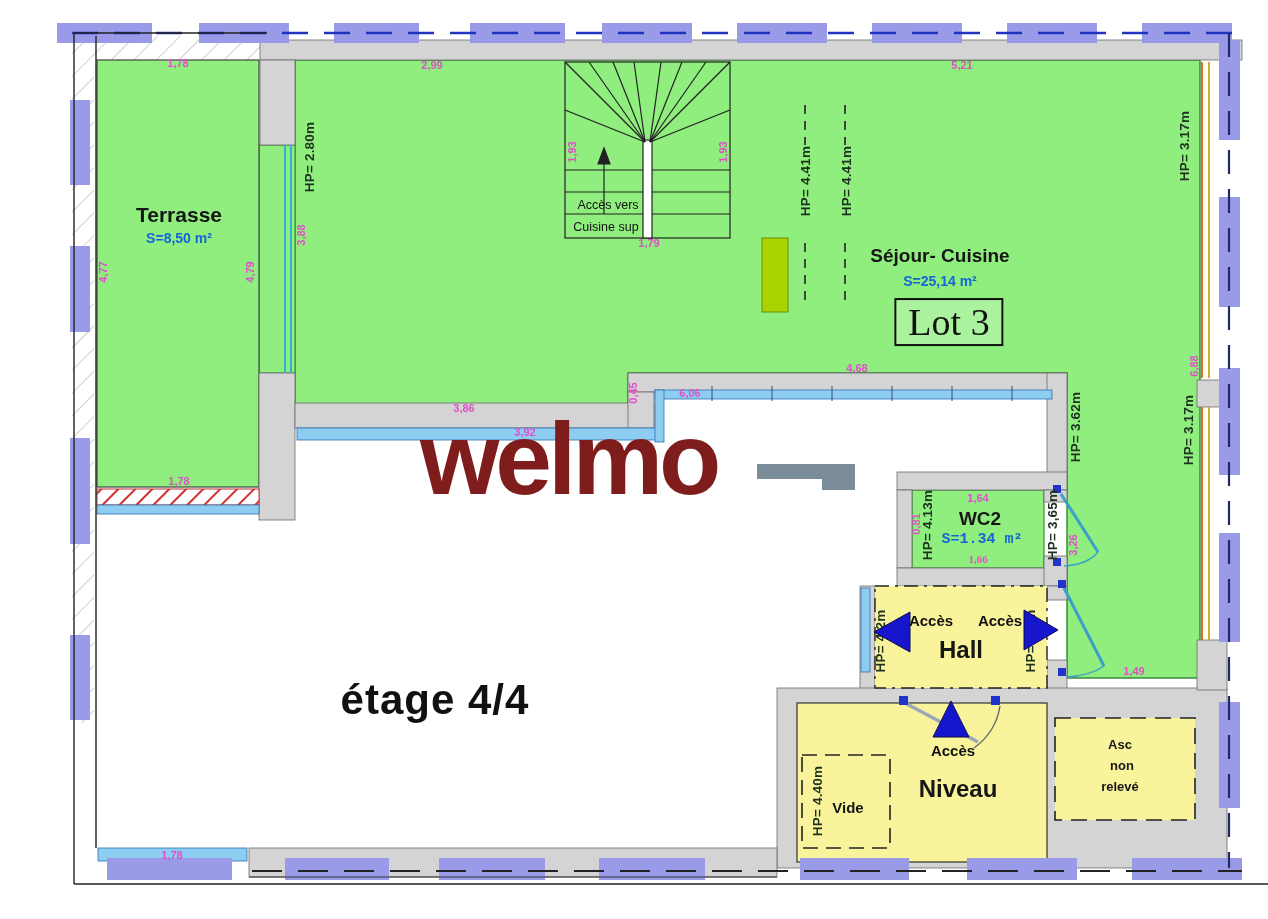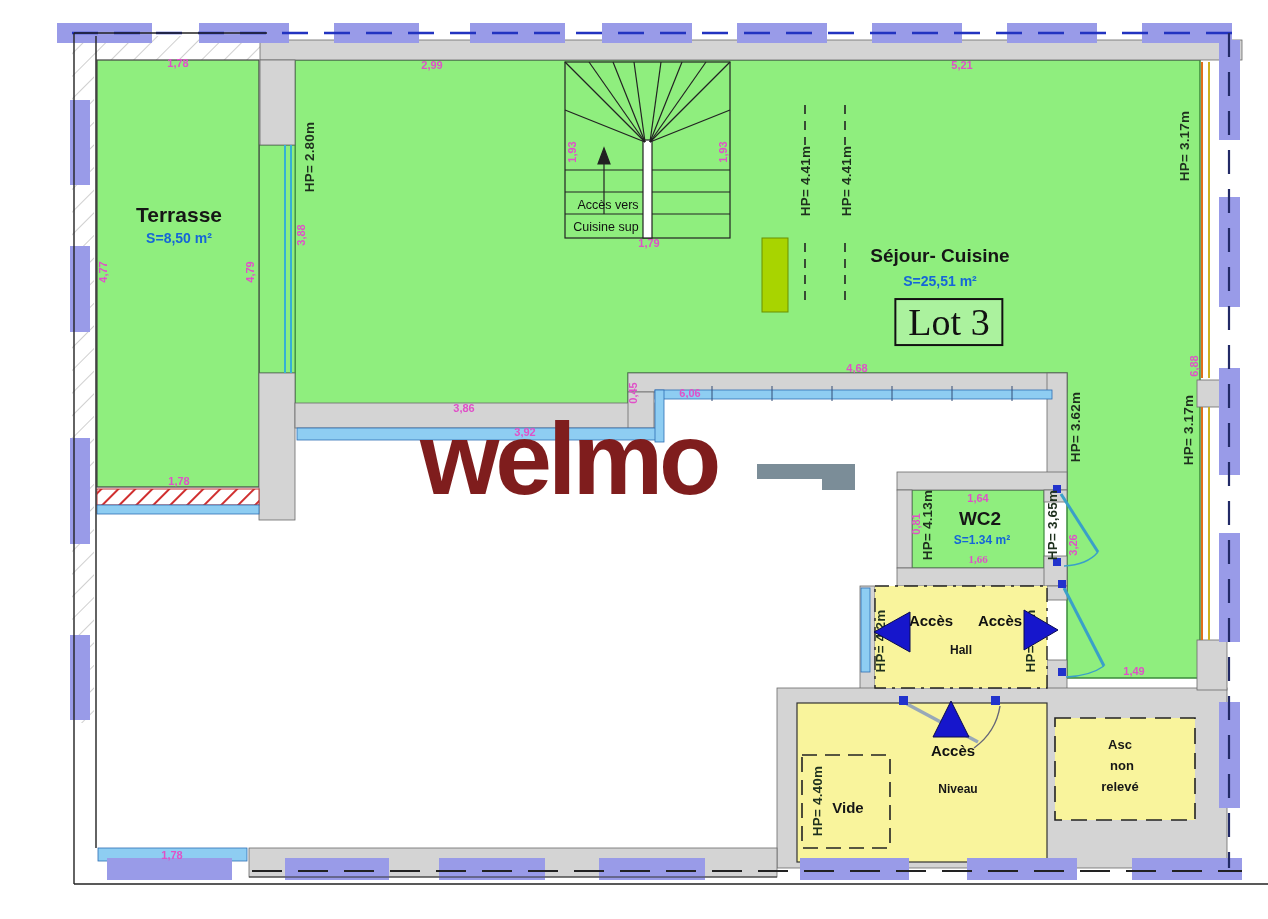--- a/index.html
+++ b/index.html
@@ -4,24 +4,24 @@
 <style>
   html,body{margin:0;padding:0;background:#fff;}
   #plan{position:relative;width:1268px;height:919px;background:#fff;overflow:hidden;
         font-family:"Liberation Sans",sans-serif;margin-left:12px;}
   svg{position:absolute;left:0;top:0;}
   #labels{position:absolute;left:0;top:0;width:100%;height:100%;}
   .lbl{position:absolute;white-space:nowrap;transform:translate(-50%,-50%);line-height:1.05;}
   .vert{transform:translate(-50%,-50%) rotate(-90deg);}
   .dim{font-size:11px;color:#e050c8;font-weight:bold;}
   .hp{font-size:13.5px;color:#1e301e;font-weight:bold;letter-spacing:.2px;}
-  .room-name{font-size:12px;color:#161616;font-weight:bold;}
+  .room-name{font-size:24px;color:#161616;font-weight:bold;}
   .room-name.small{font-size:15px;}
   .area{font-size:14px;color:#1565d8;font-weight:bold;}
-  .area.small{font-size:12px;}
+  .area.small{font-size:15px;font-family:Liberation Mono, monospace;}
   .acces{font-size:15px;color:#111;font-weight:bold;}
   .stairs-txt{font-size:12.5px;color:#111;}
   .floor{font-size:42px;color:#111;font-weight:bold;letter-spacing:1px;}
   .watermark{font-size:102px;color:#7f1d1d;font-weight:bold;letter-spacing:-4px;
              transform:none;line-height:1;text-align:center;}
   .lot-badge{border:2px solid #111;padding:1px 12px;background:rgba(255,255,255,.25);
              font-family:"Liberation Serif",serif;font-size:38px;color:#111;}
   .asc-line{font-size:13px;color:#161616;font-weight:bold;}
 </style>
 </head>
@@ -231,21 +231,21 @@
         <div class="lbl hp vert" style="left: 1041px; top: 525px;">HP= 3,65m</div>
         <div class="lbl hp vert" style="left: 869px; top: 641px;">HP= 4.2m</div>
         <div class="lbl hp vert" style="left: 1019px; top: 641px;">HP= 3.6m</div>
         <div class="lbl hp vert" style="left: 806px; top: 801px;">HP= 4.40m</div>
       </div>
 
     <div class="lbl room-name" style="left:167px;top:215px;font-size:21px;">Terrasse</div>
     <div class="lbl area" style="left:167px;top:238px;">S=8,50 m²</div>
 
     <div class="lbl room-name" style="left:928px;top:256px;font-size:19px;">Séjour- Cuisine</div>
-    <div class="lbl area" style="left:928px;top:281px;">S=25,51 m²</div>
+    <div class="lbl area" style="left:928px;top:281px;">S=25,14 m²</div>
 
     <div class="lbl" style="left:937px;top:323px;transform:translate(-50%,-50%);">
       <span class="lot-badge">Lot 3</span>
     </div>
 
     <div class="lbl room-name" style="left:968px;top:519px;font-size:19px;">WC2</div>
     <div class="lbl area small" style="left:970px;top:540px;">S=1.34 m²</div>
 
     <div class="lbl stairs-txt" style="left:596px;top:206px;">Accès vers</div>
     <div class="lbl stairs-txt" style="left:594px;top:228px;">Cuisine sup</div>
@@ -255,20 +255,21 @@
     <div class="lbl room-name" style="left:949px;top:650px;">Hall</div>
 
     <div class="lbl acces" style="left:941px;top:751px;">Accès</div>
     <div class="lbl room-name" style="left:946px;top:789px;">Niveau</div>
     <div class="lbl room-name small" style="left:836px;top:808px;">Vide</div>
 
     <div class="lbl asc-line" style="left:1108px;top:745px;">Asc</div>
     <div class="lbl asc-line" style="left:1110px;top:766px;">non</div>
     <div class="lbl asc-line" style="left:1108px;top:787px;">relevé</div>
 
+    <div class="lbl floor" style="left:423px;top:700px;">étage 4/4</div>
 
     <div class="watermark" style="position:absolute;left:408px;top:408px;">welmo</div>
   </div>
 
   <svg width="1268" height="919" viewBox="0 0 1268 919" style="pointer-events:none;">
     <polygon points="745,464 843,464 843,490 810,490 810,479 745,479" fill="#7b8d98"></polygon>
     <polygon points="898,612 898,652 862,632" fill="#1616cc" stroke="#0a0a50"></polygon>
     <polygon points="1012,610 1012,650 1046,630" fill="#1616cc" stroke="#0a0a50"></polygon>
     <polygon points="921,737 957,737 939,701" fill="#1616cc" stroke="#0a0a50"></polygon>
   </svg>

